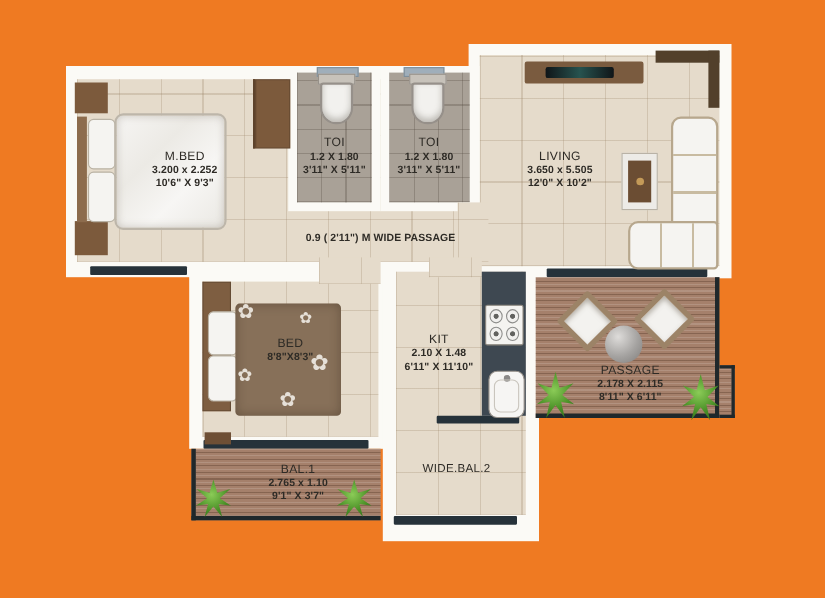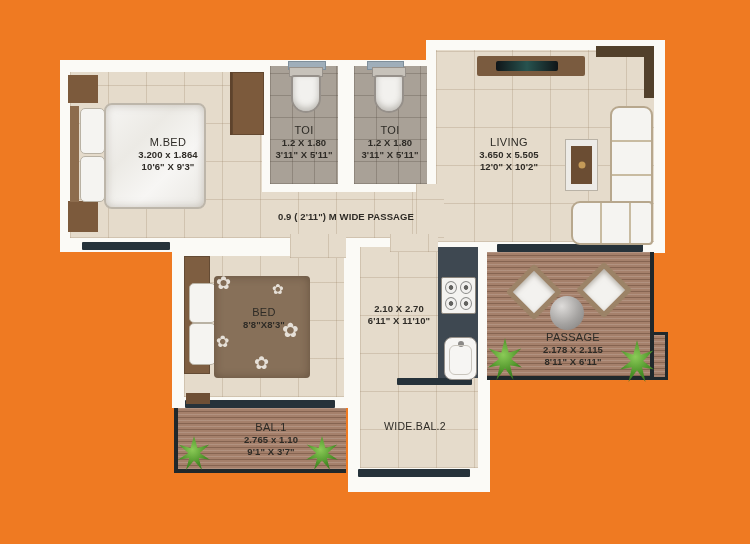--- a/index.html
+++ b/index.html
@@ -139,21 +139,21 @@
   <div class="rtable" style="left:550px;top:296px;width:34px;height:34px"></div>
   <div class="plant" style="left:488px;top:338px;width:34px;height:42px"></div>
   <div class="plant" style="left:620px;top:340px;width:34px;height:42px"></div>
 
   <div class="deck deckedge-lb" style="left:174px;top:408px;width:172px;height:65px"></div>
   <div class="plant" style="left:178px;top:436px;width:32px;height:34px"></div>
   <div class="plant" style="left:306px;top:436px;width:32px;height:34px"></div>
 
   <div class="label" style="left:98px;top:136px;width:140px">
     <div class="rname">M.BED</div>
-    <div class="rdim">3.200 x 1.864</div>
+    <div class="rdim">3.200 x 2.252</div>
     <div class="rdim">10'6" X 9'3"</div>
   </div>
 
   <div class="label" style="left:264px;top:124px;width:80px">
     <div class="rname">TOI</div>
     <div class="rdim">1.2 X 1.80</div>
     <div class="rdim">3'11" X 5'11"</div>
   </div>
 
   <div class="label" style="left:350px;top:124px;width:80px">
@@ -171,21 +171,22 @@
   <div class="label" style="left:256px;top:211px;width:180px">
     <div class="rdim">0.9 ( 2'11") M WIDE PASSAGE</div>
   </div>
 
   <div class="label" style="left:194px;top:306px;width:140px">
     <div class="rname">BED</div>
     <div class="rdim">8'8"X8'3"</div>
   </div>
 
   <div class="label" style="left:329px;top:303px;width:140px">
-    <div class="rdim">2.10 X 2.70</div>
+    <div class="rname">KIT</div>
+    <div class="rdim">2.10 X 1.48</div>
     <div class="rdim">6'11" X 11'10"</div>
   </div>
 
   <div class="label" style="left:503px;top:331px;width:140px">
     <div class="rname">PASSAGE</div>
     <div class="rdim">2.178 X 2.115</div>
     <div class="rdim">8'11" X 6'11"</div>
   </div>
 
   <div class="label" style="left:191px;top:421px;width:160px">

